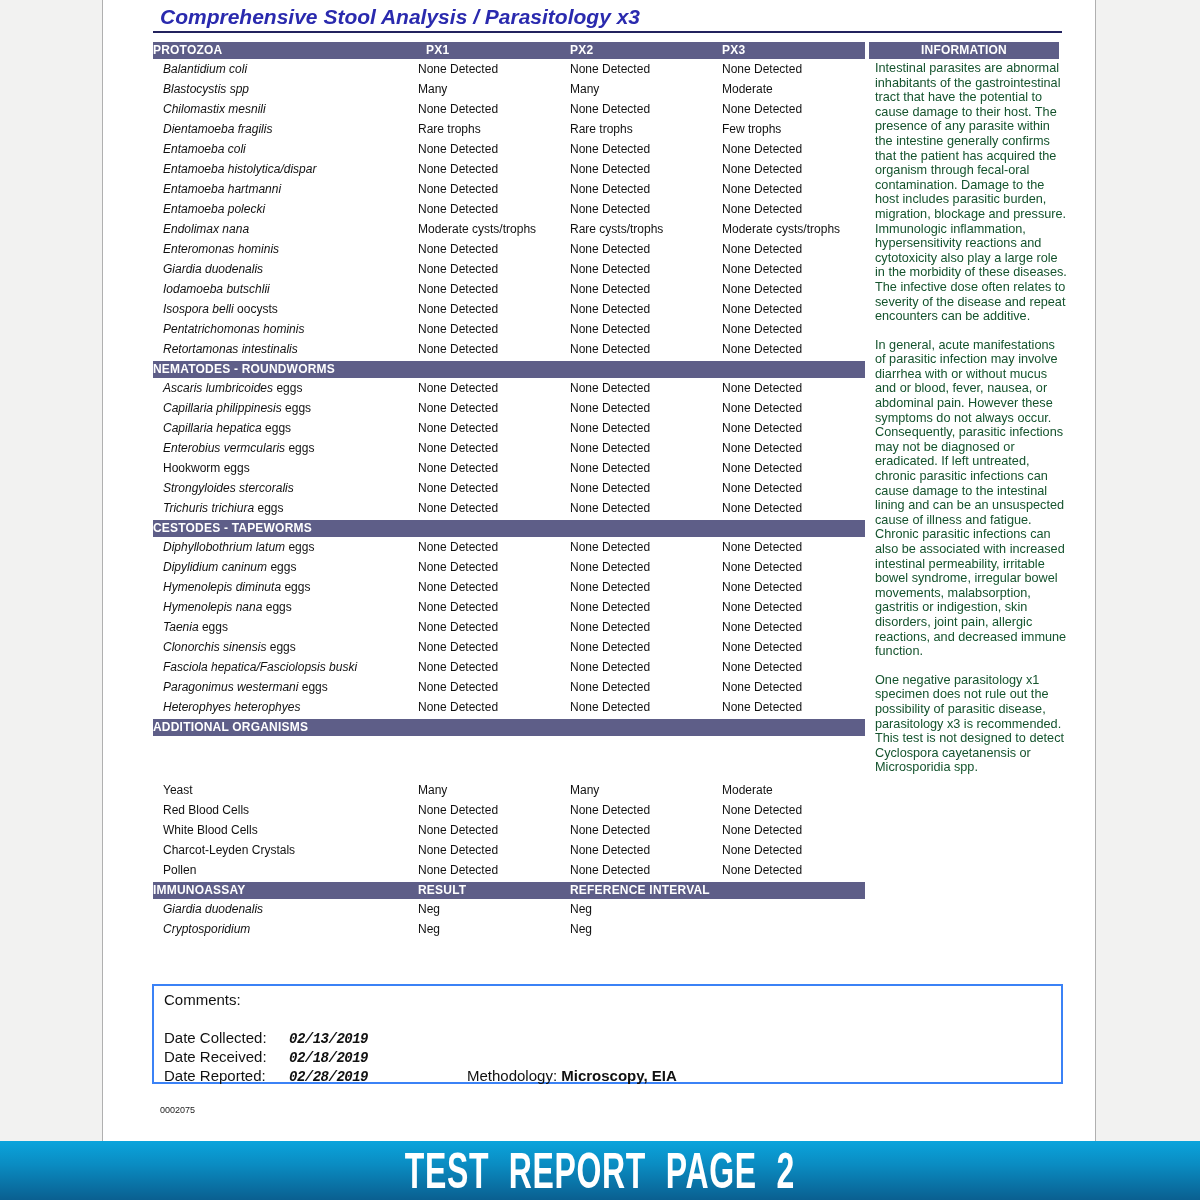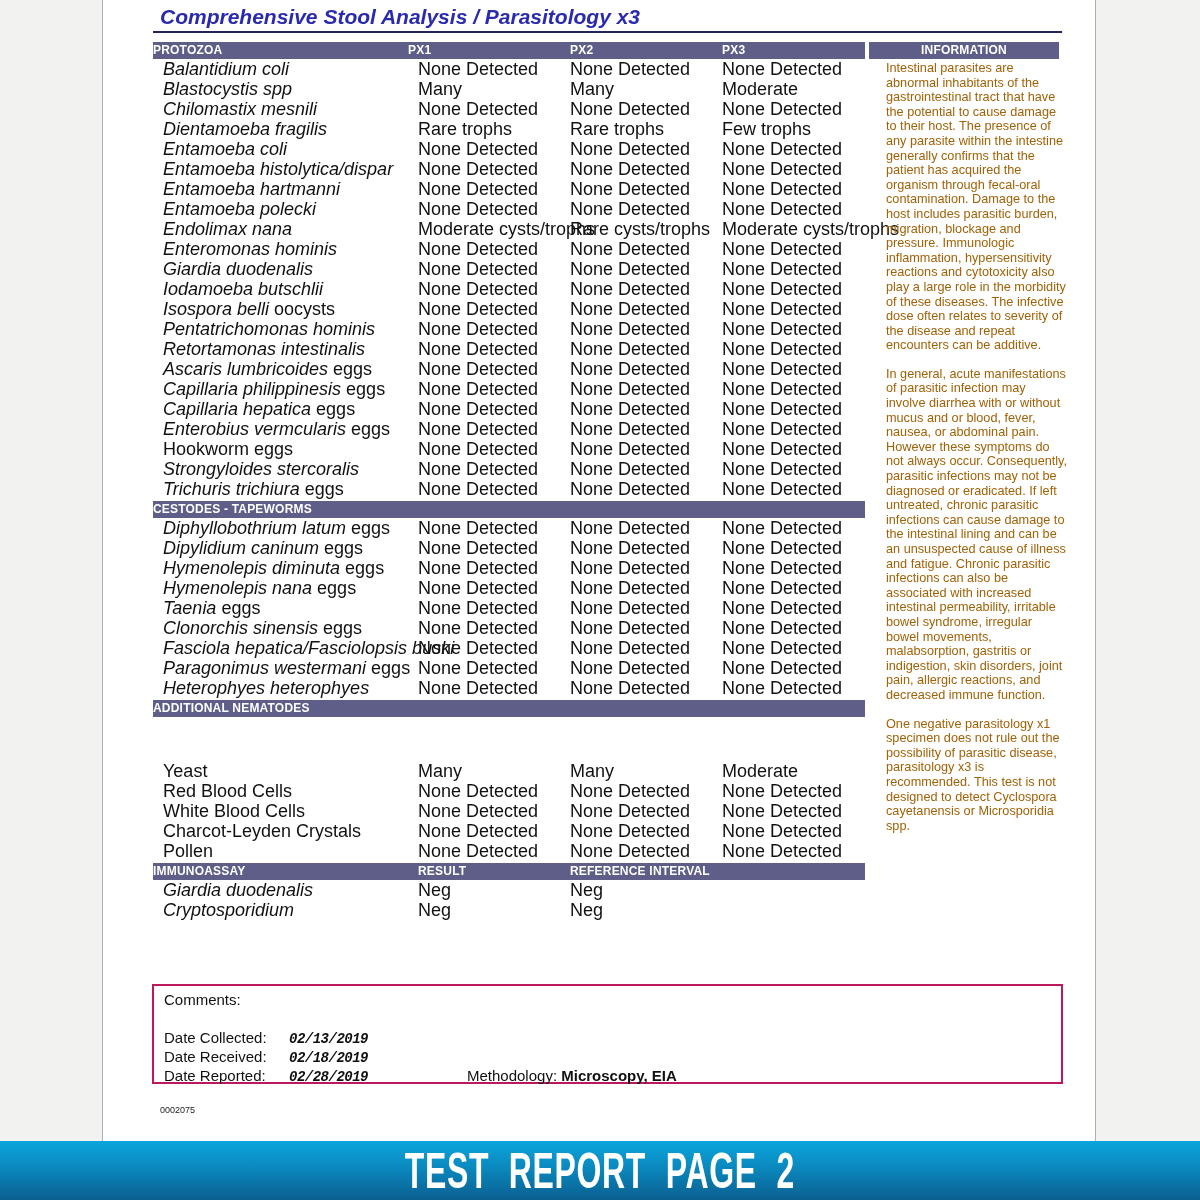--- a/index.html
+++ b/index.html
@@ -10,32 +10,32 @@
   .title{position:absolute;left:57px;top:5px;font-size:21px;font-style:italic;font-weight:bold;
          color:#2a2aae;white-space:nowrap;}
   .title-rule{position:absolute;left:50px;top:31px;width:909px;height:2px;background:#23235e;}
 
   .main-table{position:absolute;left:50px;top:42px;width:712px;}
   .t-bar{position:relative;height:17px;line-height:17px;background:#5e5e88;color:#fff;
          font-size:12px;font-weight:bold;margin-top:2px;letter-spacing:.2px;}
   .t-bar:first-child{margin-top:0;}
   .t-bar-label{}
   .t-col{position:absolute;top:0;}
-  .t-row{position:relative;height:20px;line-height:20px;font-size:18px;white-space:nowrap;}
+  .t-row{position:relative;height:20px;line-height:20px;font-size:12px;white-space:nowrap;}
   .t-name{padding-left:10px;}
   .t-val{position:absolute;top:0;}
   .t-spacer{height:44px;}
 
   .info-bar{position:absolute;left:766px;top:42px;width:190px;height:17px;line-height:17px;
             background:#5e5e88;color:#fff;font-size:12px;font-weight:bold;text-align:center;letter-spacing:.2px;}
   .info-text{position:absolute;left:772px;top:61px;width:192px;}
-  .info-text p{margin:0 0 14px 11px;font-size:12.7px;line-height:14.6px;color:#a16207;}
+  .info-text p{margin:0 0 14px 0;font-size:12.7px;line-height:14.6px;color:#14532d;}
 
   .comments-box{position:absolute;left:49px;top:984px;width:911px;height:100px;
-                border:2px solid #be185d;box-sizing:border-box;}
+                border:2px solid #3b82f6;box-sizing:border-box;}
   .comments-label{position:absolute;left:10px;top:5px;font-size:15px;}
   .date-line{position:absolute;left:10px;height:19px;line-height:19px;font-size:15px;white-space:nowrap;}
   .date-label{display:inline-block;width:125px;}
   .date-value{font-family:"Liberation Mono",monospace;font-weight:bold;font-size:14px;letter-spacing:-.5px;font-style:italic;}
   .method-line{position:absolute;left:313px;height:19px;line-height:19px;font-size:15px;white-space:nowrap;}
   .method-value{font-weight:bold;}
 
   .footer-line{position:absolute;left:50px;top:1089px;width:909px;text-align:center;
                font-size:11px;font-weight:bold;white-space:nowrap;}
   .doc-number{position:absolute;left:57px;top:1105px;font-size:9px;color:#222;}
@@ -49,54 +49,55 @@
 </head>
 <body>
 
 <div class="stage">
   <div class="page">
 
     <div class="title">Comprehensive Stool Analysis / Parasitology x3</div>
     <div class="title-rule"></div>
 
     <div id="main-table" class="main-table">
-        <div class="t-bar"><span class="t-bar-label">PROTOZOA</span><span class="t-col" style="left: 255px;">PX1</span><span class="t-col" style="left: 417px;">PX2</span><span class="t-col" style="left: 569px;">PX3</span></div>
+        <div class="t-bar"><span class="t-bar-label">PROTOZOA</span><span class="t-col" style="left: 273px;">PX1</span><span class="t-col" style="left: 417px;">PX2</span><span class="t-col" style="left: 569px;">PX3</span></div>
         <div class="t-row"><span class="t-name"><i>Balantidium coli</i></span><span class="t-val" style="left: 265px;">None Detected</span><span class="t-val" style="left: 417px;">None Detected</span><span class="t-val" style="left: 569px;">None Detected</span></div>
         <div class="t-row"><span class="t-name"><i>Blastocystis spp</i></span><span class="t-val" style="left: 265px;">Many</span><span class="t-val" style="left: 417px;">Many</span><span class="t-val" style="left: 569px;">Moderate</span></div>
         <div class="t-row"><span class="t-name"><i>Chilomastix mesnili</i></span><span class="t-val" style="left: 265px;">None Detected</span><span class="t-val" style="left: 417px;">None Detected</span><span class="t-val" style="left: 569px;">None Detected</span></div>
         <div class="t-row"><span class="t-name"><i>Dientamoeba fragilis</i></span><span class="t-val" style="left: 265px;">Rare trophs</span><span class="t-val" style="left: 417px;">Rare trophs</span><span class="t-val" style="left: 569px;">Few trophs</span></div>
         <div class="t-row"><span class="t-name"><i>Entamoeba coli</i></span><span class="t-val" style="left: 265px;">None Detected</span><span class="t-val" style="left: 417px;">None Detected</span><span class="t-val" style="left: 569px;">None Detected</span></div>
         <div class="t-row"><span class="t-name"><i>Entamoeba histolytica/dispar</i></span><span class="t-val" style="left: 265px;">None Detected</span><span class="t-val" style="left: 417px;">None Detected</span><span class="t-val" style="left: 569px;">None Detected</span></div>
         <div class="t-row"><span class="t-name"><i>Entamoeba hartmanni</i></span><span class="t-val" style="left: 265px;">None Detected</span><span class="t-val" style="left: 417px;">None Detected</span><span class="t-val" style="left: 569px;">None Detected</span></div>
         <div class="t-row"><span class="t-name"><i>Entamoeba polecki</i></span><span class="t-val" style="left: 265px;">None Detected</span><span class="t-val" style="left: 417px;">None Detected</span><span class="t-val" style="left: 569px;">None Detected</span></div>
         <div class="t-row"><span class="t-name"><i>Endolimax nana</i></span><span class="t-val" style="left: 265px;">Moderate cysts/trophs</span><span class="t-val" style="left: 417px;">Rare cysts/trophs</span><span class="t-val" style="left: 569px;">Moderate cysts/trophs</span></div>
         <div class="t-row"><span class="t-name"><i>Enteromonas hominis</i></span><span class="t-val" style="left: 265px;">None Detected</span><span class="t-val" style="left: 417px;">None Detected</span><span class="t-val" style="left: 569px;">None Detected</span></div>
         <div class="t-row"><span class="t-name"><i>Giardia duodenalis</i></span><span class="t-val" style="left: 265px;">None Detected</span><span class="t-val" style="left: 417px;">None Detected</span><span class="t-val" style="left: 569px;">None Detected</span></div>
         <div class="t-row"><span class="t-name"><i>Iodamoeba butschlii</i></span><span class="t-val" style="left: 265px;">None Detected</span><span class="t-val" style="left: 417px;">None Detected</span><span class="t-val" style="left: 569px;">None Detected</span></div>
         <div class="t-row"><span class="t-name"><i>Isospora belli</i> oocysts</span><span class="t-val" style="left: 265px;">None Detected</span><span class="t-val" style="left: 417px;">None Detected</span><span class="t-val" style="left: 569px;">None Detected</span></div>
         <div class="t-row"><span class="t-name"><i>Pentatrichomonas hominis</i></span><span class="t-val" style="left: 265px;">None Detected</span><span class="t-val" style="left: 417px;">None Detected</span><span class="t-val" style="left: 569px;">None Detected</span></div>
         <div class="t-row"><span class="t-name"><i>Retortamonas intestinalis</i></span><span class="t-val" style="left: 265px;">None Detected</span><span class="t-val" style="left: 417px;">None Detected</span><span class="t-val" style="left: 569px;">None Detected</span></div>
+        <div class="t-bar"><span class="t-bar-label">NEMATODES - ROUNDWORMS</span></div>
         <div class="t-row"><span class="t-name"><i>Ascaris lumbricoides</i> eggs</span><span class="t-val" style="left: 265px;">None Detected</span><span class="t-val" style="left: 417px;">None Detected</span><span class="t-val" style="left: 569px;">None Detected</span></div>
         <div class="t-row"><span class="t-name"><i>Capillaria philippinesis</i> eggs</span><span class="t-val" style="left: 265px;">None Detected</span><span class="t-val" style="left: 417px;">None Detected</span><span class="t-val" style="left: 569px;">None Detected</span></div>
         <div class="t-row"><span class="t-name"><i>Capillaria hepatica</i> eggs</span><span class="t-val" style="left: 265px;">None Detected</span><span class="t-val" style="left: 417px;">None Detected</span><span class="t-val" style="left: 569px;">None Detected</span></div>
         <div class="t-row"><span class="t-name"><i>Enterobius vermcularis</i> eggs</span><span class="t-val" style="left: 265px;">None Detected</span><span class="t-val" style="left: 417px;">None Detected</span><span class="t-val" style="left: 569px;">None Detected</span></div>
         <div class="t-row"><span class="t-name">Hookworm eggs</span><span class="t-val" style="left: 265px;">None Detected</span><span class="t-val" style="left: 417px;">None Detected</span><span class="t-val" style="left: 569px;">None Detected</span></div>
         <div class="t-row"><span class="t-name"><i>Strongyloides stercoralis</i></span><span class="t-val" style="left: 265px;">None Detected</span><span class="t-val" style="left: 417px;">None Detected</span><span class="t-val" style="left: 569px;">None Detected</span></div>
         <div class="t-row"><span class="t-name"><i>Trichuris trichiura</i> eggs</span><span class="t-val" style="left: 265px;">None Detected</span><span class="t-val" style="left: 417px;">None Detected</span><span class="t-val" style="left: 569px;">None Detected</span></div>
         <div class="t-bar"><span class="t-bar-label">CESTODES - TAPEWORMS</span></div>
         <div class="t-row"><span class="t-name"><i>Diphyllobothrium latum</i> eggs</span><span class="t-val" style="left: 265px;">None Detected</span><span class="t-val" style="left: 417px;">None Detected</span><span class="t-val" style="left: 569px;">None Detected</span></div>
         <div class="t-row"><span class="t-name"><i>Dipylidium caninum</i> eggs</span><span class="t-val" style="left: 265px;">None Detected</span><span class="t-val" style="left: 417px;">None Detected</span><span class="t-val" style="left: 569px;">None Detected</span></div>
         <div class="t-row"><span class="t-name"><i>Hymenolepis diminuta</i> eggs</span><span class="t-val" style="left: 265px;">None Detected</span><span class="t-val" style="left: 417px;">None Detected</span><span class="t-val" style="left: 569px;">None Detected</span></div>
         <div class="t-row"><span class="t-name"><i>Hymenolepis nana</i> eggs</span><span class="t-val" style="left: 265px;">None Detected</span><span class="t-val" style="left: 417px;">None Detected</span><span class="t-val" style="left: 569px;">None Detected</span></div>
         <div class="t-row"><span class="t-name"><i>Taenia</i> eggs</span><span class="t-val" style="left: 265px;">None Detected</span><span class="t-val" style="left: 417px;">None Detected</span><span class="t-val" style="left: 569px;">None Detected</span></div>
         <div class="t-row"><span class="t-name"><i>Clonorchis sinensis</i> eggs</span><span class="t-val" style="left: 265px;">None Detected</span><span class="t-val" style="left: 417px;">None Detected</span><span class="t-val" style="left: 569px;">None Detected</span></div>
         <div class="t-row"><span class="t-name"><i>Fasciola hepatica/Fasciolopsis buski</i></span><span class="t-val" style="left: 265px;">None Detected</span><span class="t-val" style="left: 417px;">None Detected</span><span class="t-val" style="left: 569px;">None Detected</span></div>
         <div class="t-row"><span class="t-name"><i>Paragonimus westermani</i> eggs</span><span class="t-val" style="left: 265px;">None Detected</span><span class="t-val" style="left: 417px;">None Detected</span><span class="t-val" style="left: 569px;">None Detected</span></div>
         <div class="t-row"><span class="t-name"><i>Heterophyes heterophyes</i></span><span class="t-val" style="left: 265px;">None Detected</span><span class="t-val" style="left: 417px;">None Detected</span><span class="t-val" style="left: 569px;">None Detected</span></div>
-        <div class="t-bar"><span class="t-bar-label">ADDITIONAL NEMATODES</span></div>
+        <div class="t-bar"><span class="t-bar-label">ADDITIONAL ORGANISMS</span></div>
         <div class="t-spacer"></div>
         <div class="t-row"><span class="t-name">Yeast</span><span class="t-val" style="left: 265px;">Many</span><span class="t-val" style="left: 417px;">Many</span><span class="t-val" style="left: 569px;">Moderate</span></div>
         <div class="t-row"><span class="t-name">Red Blood Cells</span><span class="t-val" style="left: 265px;">None Detected</span><span class="t-val" style="left: 417px;">None Detected</span><span class="t-val" style="left: 569px;">None Detected</span></div>
         <div class="t-row"><span class="t-name">White Blood Cells</span><span class="t-val" style="left: 265px;">None Detected</span><span class="t-val" style="left: 417px;">None Detected</span><span class="t-val" style="left: 569px;">None Detected</span></div>
         <div class="t-row"><span class="t-name">Charcot-Leyden Crystals</span><span class="t-val" style="left: 265px;">None Detected</span><span class="t-val" style="left: 417px;">None Detected</span><span class="t-val" style="left: 569px;">None Detected</span></div>
         <div class="t-row"><span class="t-name">Pollen</span><span class="t-val" style="left: 265px;">None Detected</span><span class="t-val" style="left: 417px;">None Detected</span><span class="t-val" style="left: 569px;">None Detected</span></div>
         <div class="t-bar"><span class="t-bar-label">IMMUNOASSAY</span><span class="t-col" style="left: 265px;">RESULT</span><span class="t-col" style="left: 417px;">REFERENCE INTERVAL</span></div>
         <div class="t-row"><span class="t-name"><i>Giardia duodenalis</i></span><span class="t-val" style="left: 265px;">Neg</span><span class="t-val" style="left: 417px;">Neg</span></div>
         <div class="t-row"><span class="t-name"><i>Cryptosporidium</i></span><span class="t-val" style="left: 265px;">Neg</span><span class="t-val" style="left: 417px;">Neg</span></div>
       </div>

